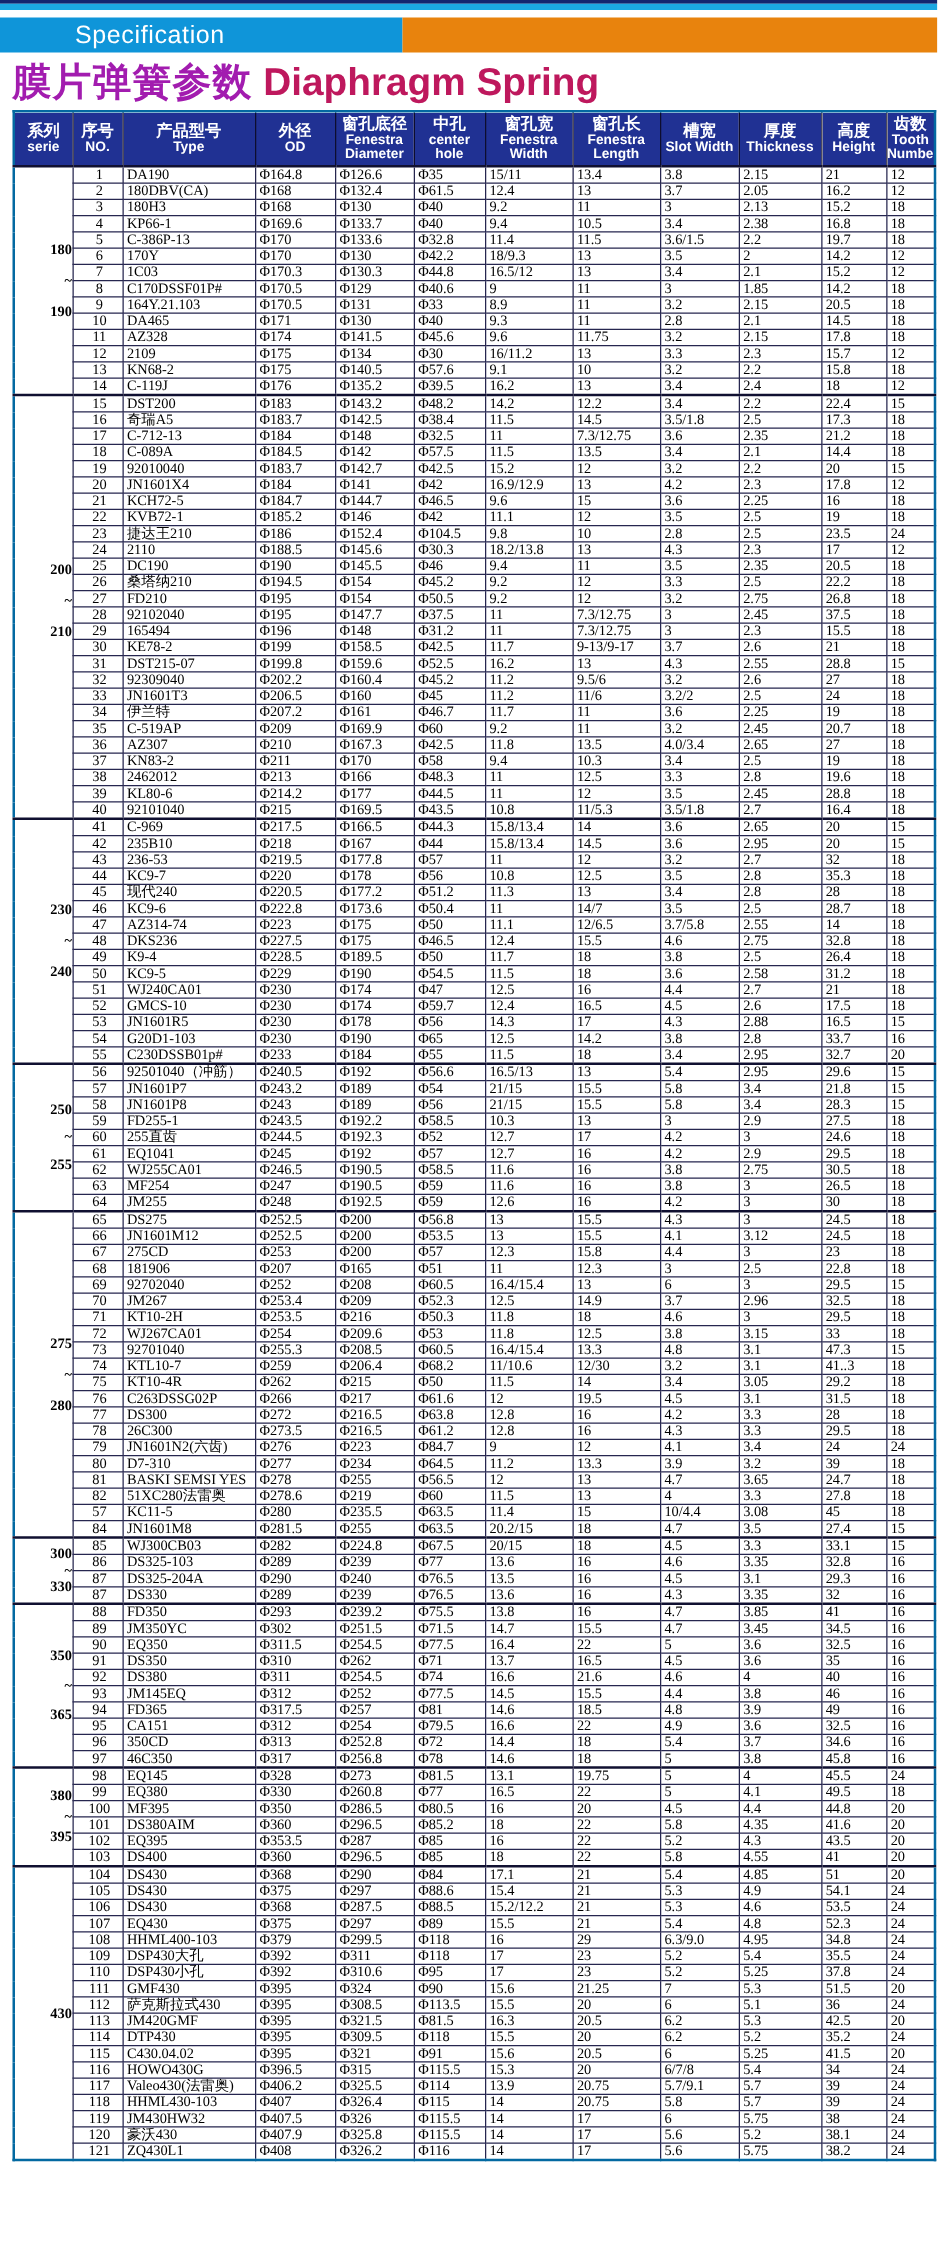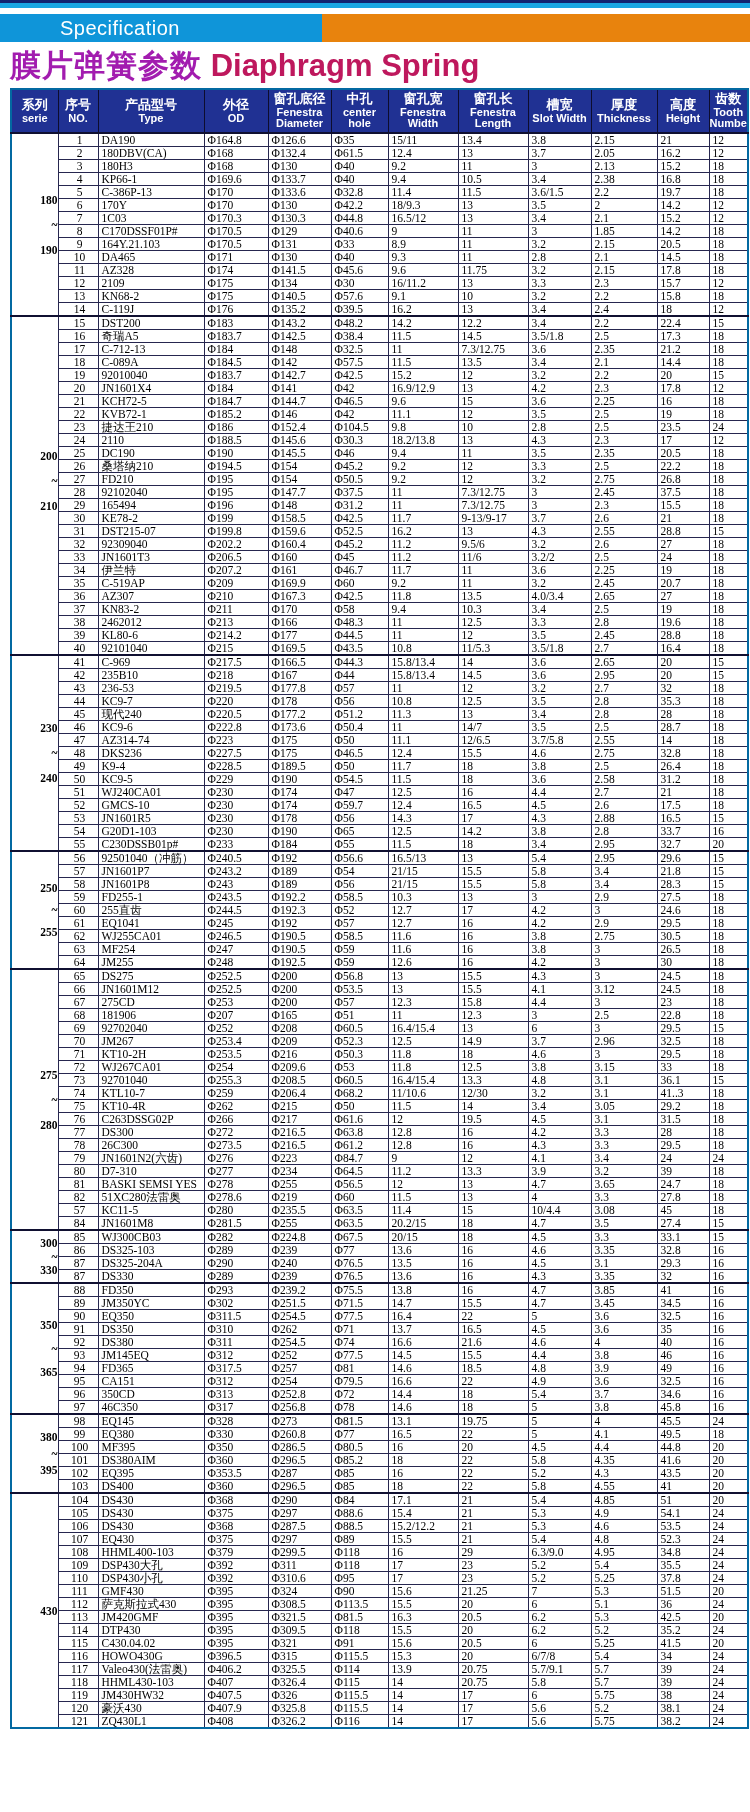--- a/index.html
+++ b/index.html
@@ -1085,21 +1085,21 @@
         <tr>
           <td class="no blue">73</td>
           <td class="val type">92701040</td>
           <td class="val">Φ255.3</td>
           <td class="val">Φ208.5</td>
           <td class="val">Φ60.5</td>
           <td class="val">16.4/15.4</td>
           <td class="val">13.3</td>
           <td class="val">4.8</td>
           <td class="val">3.1</td>
-          <td class="val">36.1</td>
+          <td class="val">47.3</td>
           <td class="val">15</td>
         </tr>
         <tr>
           <td class="no blue">74</td>
           <td class="val type">KTL10-7</td>
           <td class="val">Φ259</td>
           <td class="val">Φ206.4</td>
           <td class="val">Φ68.2</td>
           <td class="val">11/10.6</td>
           <td class="val">12/30</td>

